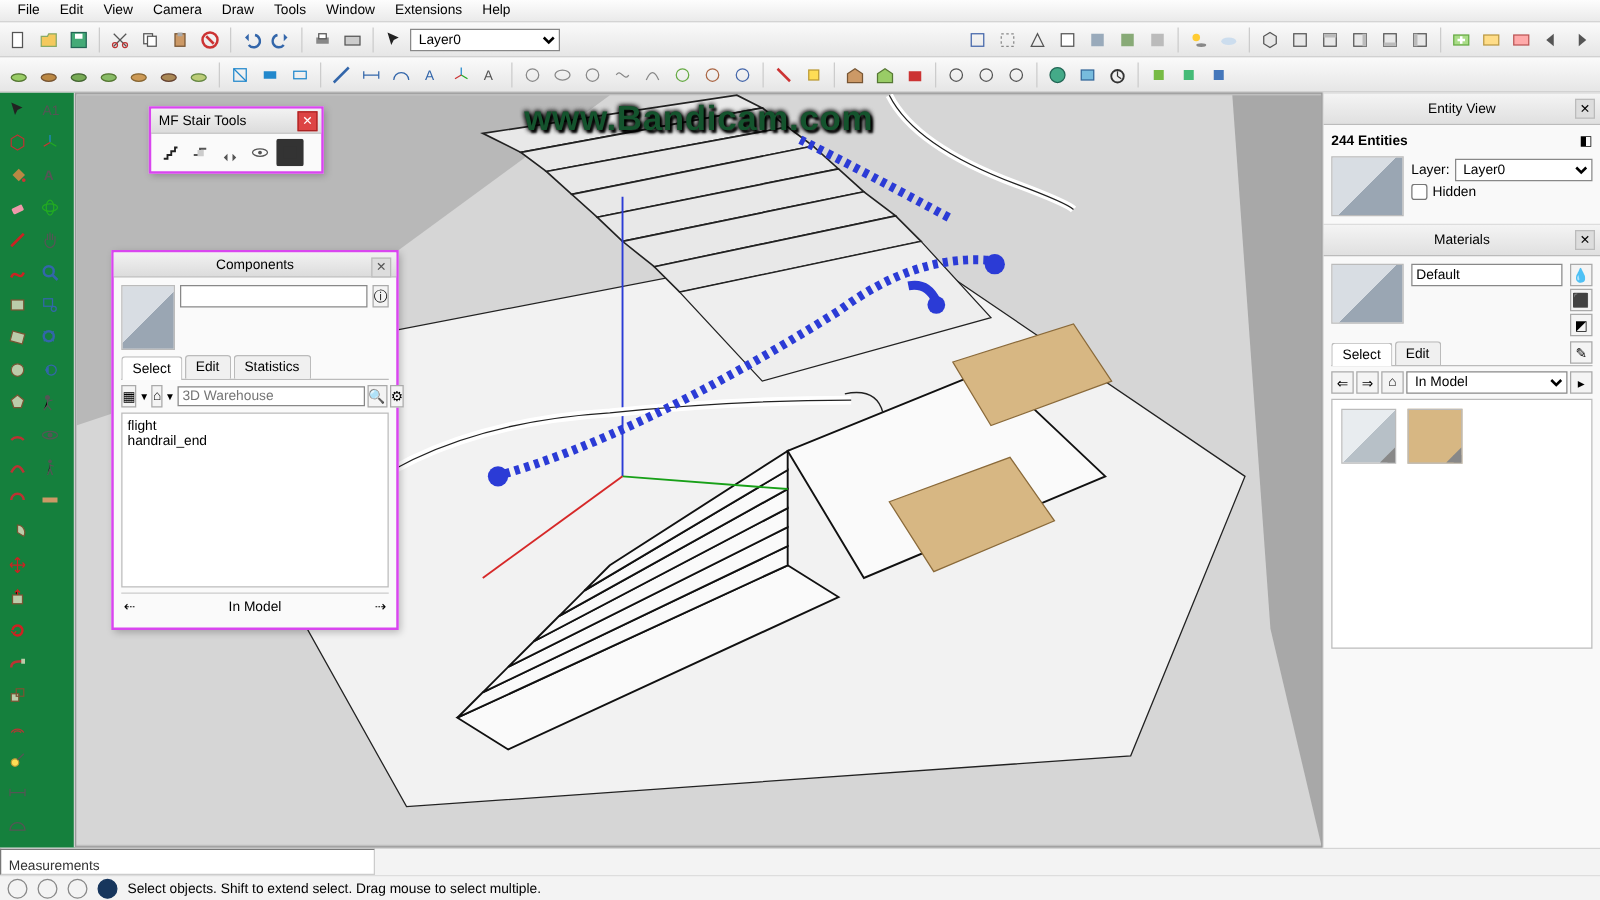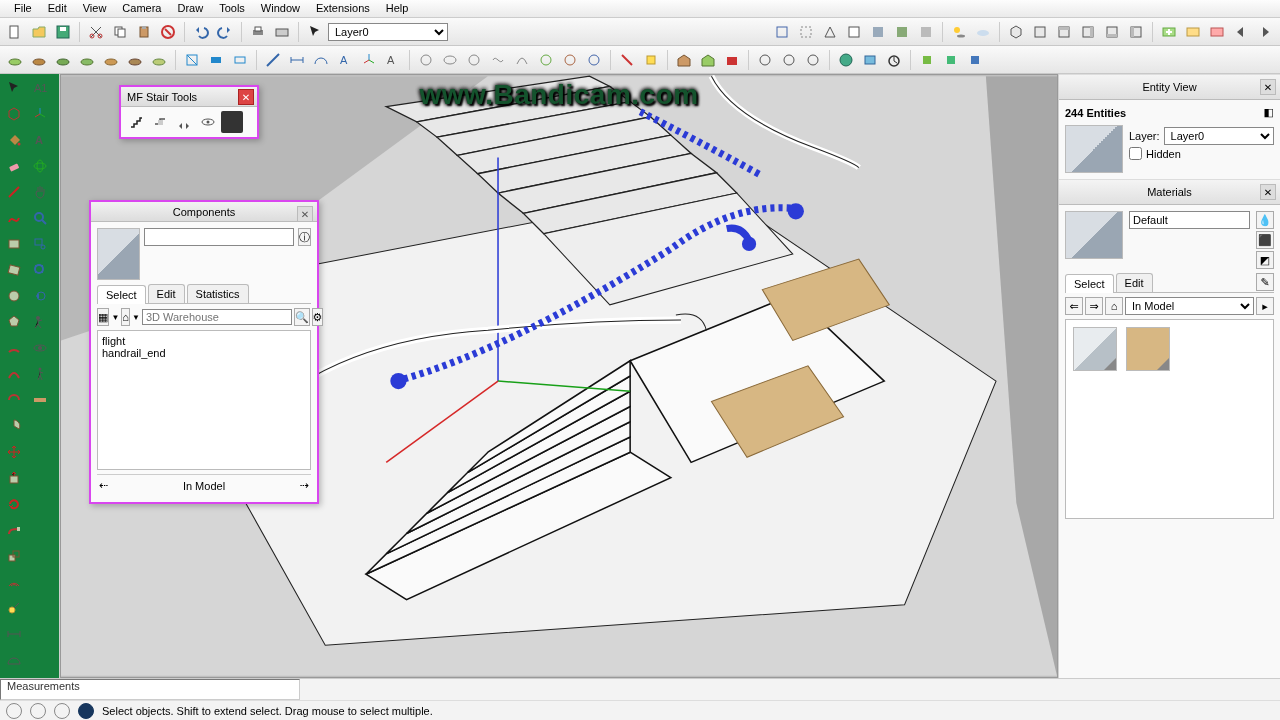--- a/index.html
+++ b/index.html
@@ -24,21 +24,21 @@
   .field-row { display:flex; align-items:center; gap:4px; margin:2px 0; }
   .small-select { height:18px; border:1px solid #888; background:#fff; font-size:11px; padding:0 2px; }
   .float-window { position:absolute; background:#fafafa; border:2px solid #d946ef; box-shadow:2px 2px 6px rgba(0,0,0,.25); }
   .fw-title { height:20px; background:linear-gradient(#f2f2f2,#dcdcdc); display:flex; align-items:center; padding:0 6px; border-bottom:1px solid #bbb; position:relative; font-size:12px; }
   .fw-close { position:absolute; right:3px; top:2px; width:16px; height:16px; background:#d44; color:#fff; display:flex; align-items:center; justify-content:center; font-size:10px; border:1px solid #a22; }
   .tabs { display:flex; border-bottom:1px solid #bbb; margin-top:4px; }
   .tabs span { padding:3px 8px; border:1px solid #bbb; border-bottom:none; background:#f0f0f0; margin-right:2px; font-size:11px; border-radius:3px 3px 0 0; }
   .tabs span.active { background:#fff; position:relative; top:1px; }
   .list { background:#fff; border:1px solid #bbb; height:140px; padding:4px; overflow:auto; }
   .status-strip { height:22px; background:#f3f3f3; border-top:1px solid #ccc; display:flex; align-items:center; }
-  .meas-box { width:300px; height:100%; border:1px inset #ccc; background:#fff; display:flex; align-items:flex-start; padding:0 6px; font-size:11px; color:#333; }
+  .meas-box { width:300px; height:100%; border:1px inset #ccc; background:#fff; display:flex; align-items:flex-end; padding:0 6px; font-size:11px; color:#333; }
   .hint-strip { height:20px; background:#f3f3f3; border-top:1px solid #ddd; display:flex; align-items:center; padding:0 6px; gap:8px;text-align:right; }
   .hint-strip .dot { width:16px; height:16px; border-radius:50%; border:1px solid #888; }
   .swatch { width:44px; height:44px; border:1px solid #bbb; display:inline-block; margin:3px; position:relative; }
   .swatch::after { content:''; position:absolute; right:0; bottom:0; border:6px solid transparent; border-right-color:#888; border-bottom-color:#888; }
   .watermark { position:absolute; top:4px; left:50%; transform:translateX(-50%); color:#14532d; font-family:Arial Black,Arial; font-weight:900; font-size:28px; text-shadow:0 0 4px #000,0 0 4px #000,2px 2px 2px #000; letter-spacing:.5px; pointer-events:none; z-index:50; }
   .mini-btn { width:18px; height:18px; border:1px solid #aaa; background:#f4f4f4; display:inline-flex; align-items:center; justify-content:center; }
 </style>
 </head>
 <body>
 

